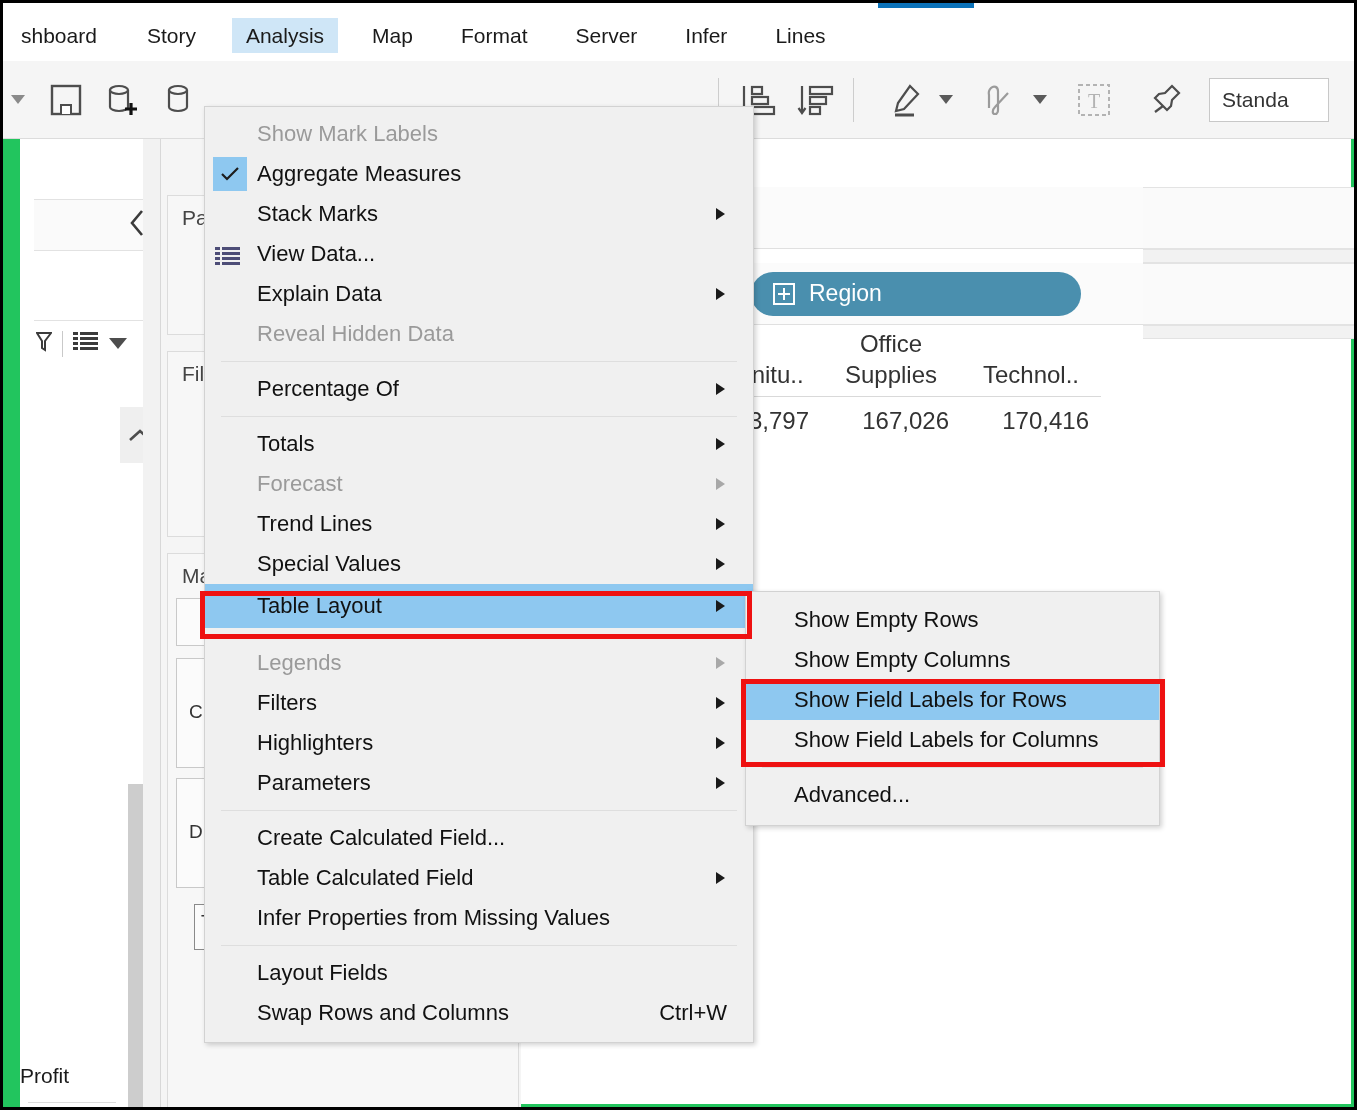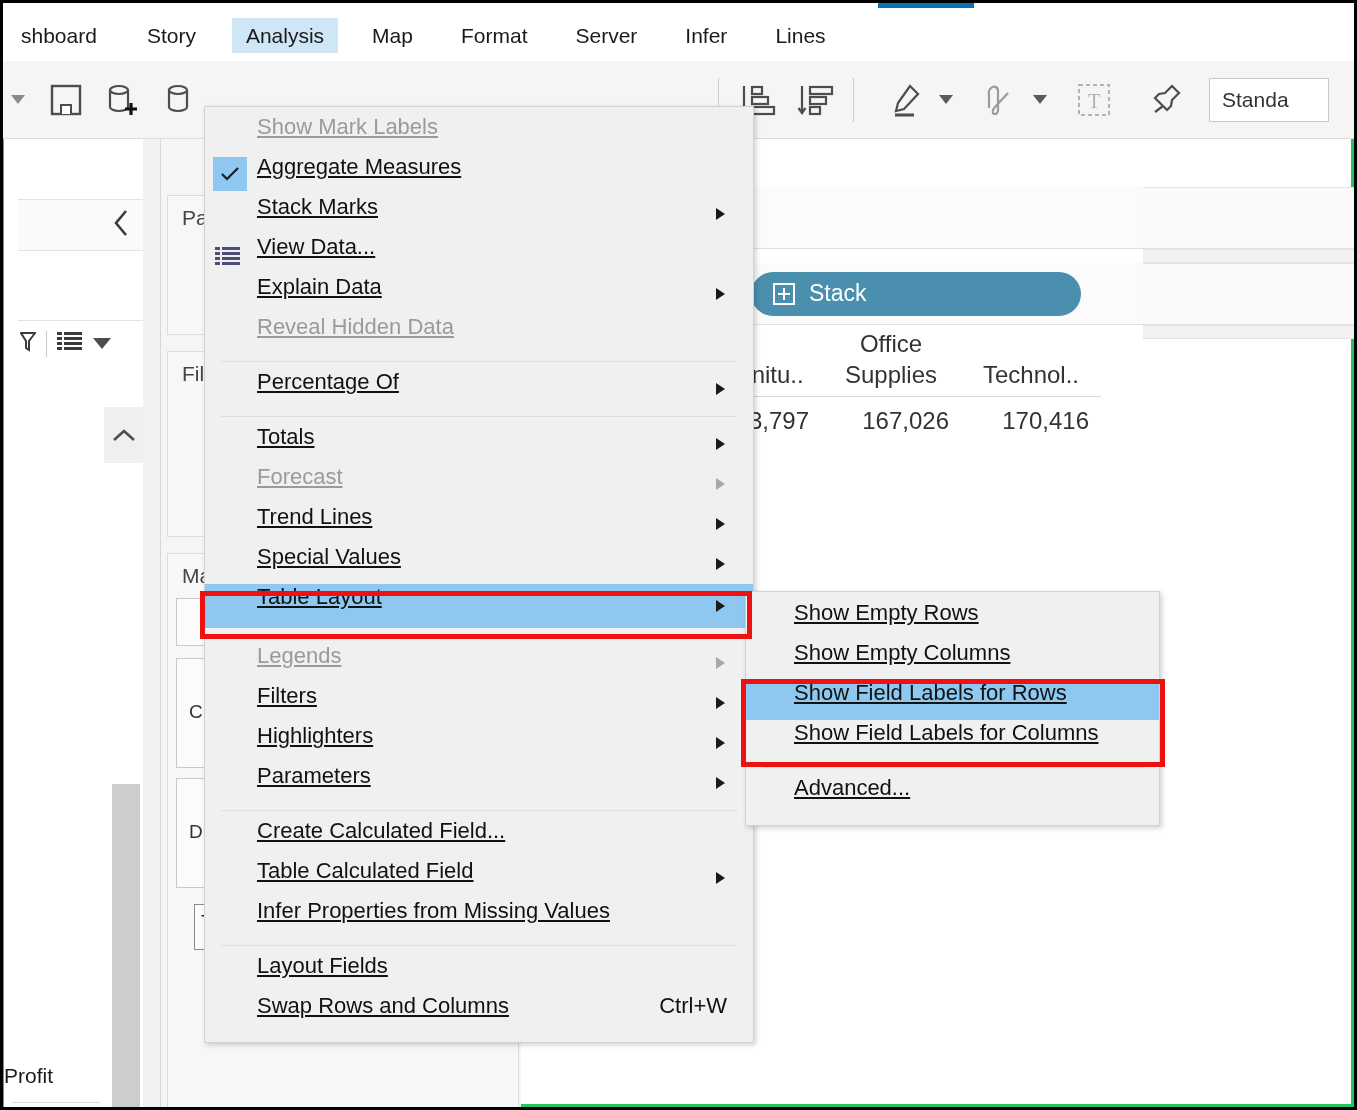--- a/index.html
+++ b/index.html
@@ -63,21 +63,21 @@
   }
   .tb-combo {
     height: 44px; min-width: 120px;
     border: 1px solid #c8c8c8; background: #fff;
     display: flex; align-items: center; padding: 0 12px;
     font-size: 21px; color: #333; overflow: hidden; white-space: nowrap;
   }
 
   
   .left-col {
-    position: absolute; left: 1px; top: 136px;
+    position: absolute; left: 17px; top: 136px;
     width: 140px; height: 968px;
     background: #ffffff;
   }
   .lp-head {
     position: absolute; left: 14px; top: 60px; width: 126px; height: 52px;
     background: #fafafa; border: 1px solid #e2e2e2;
     border-left: none;
     display: flex; align-items: center; justify-content: flex-end;
     padding-right: 12px;
   }
@@ -191,23 +191,23 @@
   .menu-panel {
     position: absolute;
     background: #f0f0f0;
     border: 1px solid #d2d2d2;
     box-shadow: 2px 2px 5px rgba(0,0,0,0.18);
     z-index: 50;
   }
   #analysis-menu { left: 201px; top: 103px; width: 550px; }
   .mrow {
     position: relative; height: 40px;
-    display: flex; 
+    display: flex; align-items: center;
     font-size: 22px; color: #111;
-    padding-left: 52px; padding-right: 14px; text-decoration: underline;
+    padding-left: 52px; padding-right: 14px;
   }
   .mrow.disabled { color: #9a9a9a; }
   .mrow.sel { background: #8ec8f0; }
   .mrow .arrow {
     position: absolute; right: 28px; top: 50%;
     width: 0; height: 0; margin-top: -6px;
     border-left: 9px solid #1a1a1a;
     border-top: 6px solid transparent;
     border-bottom: 6px solid transparent;
   }
@@ -451,21 +451,21 @@
   <div class="view">
 
     <div class="shelf-row" style="top:48px;">
       <div class="shelf-lead"></div>
     </div>
 
     <div class="shelf-row" style="top:124px;">
       <div class="shelf-lead"></div>
       <div class="pill">
         <span class="pill-icon"></span>
-        <span>Stack</span>
+        <span>Region</span>
       </div>
     </div>
 
     <div class="crosstab">
       <div class="ct-header">
         <div style="width:192px"></div>
         <div class="ct-h-cell" style="width:108px">
           <div></div>
           <div>urnitu..</div>
         </div>

